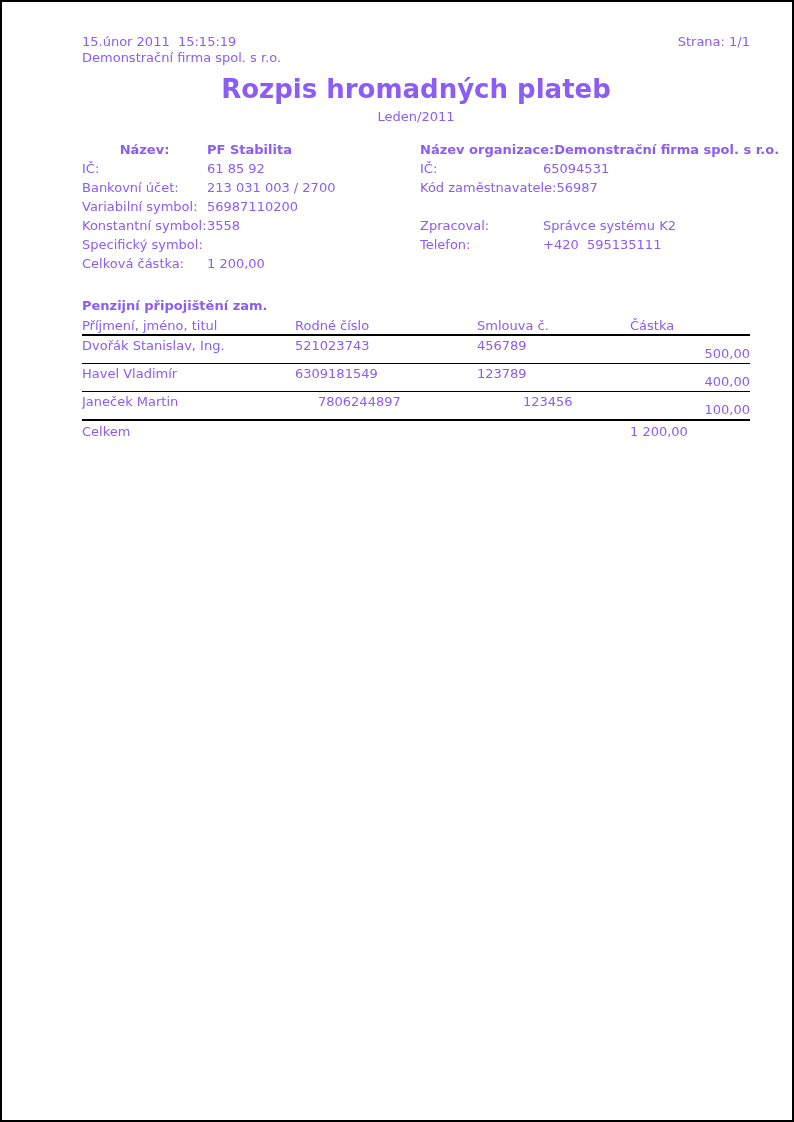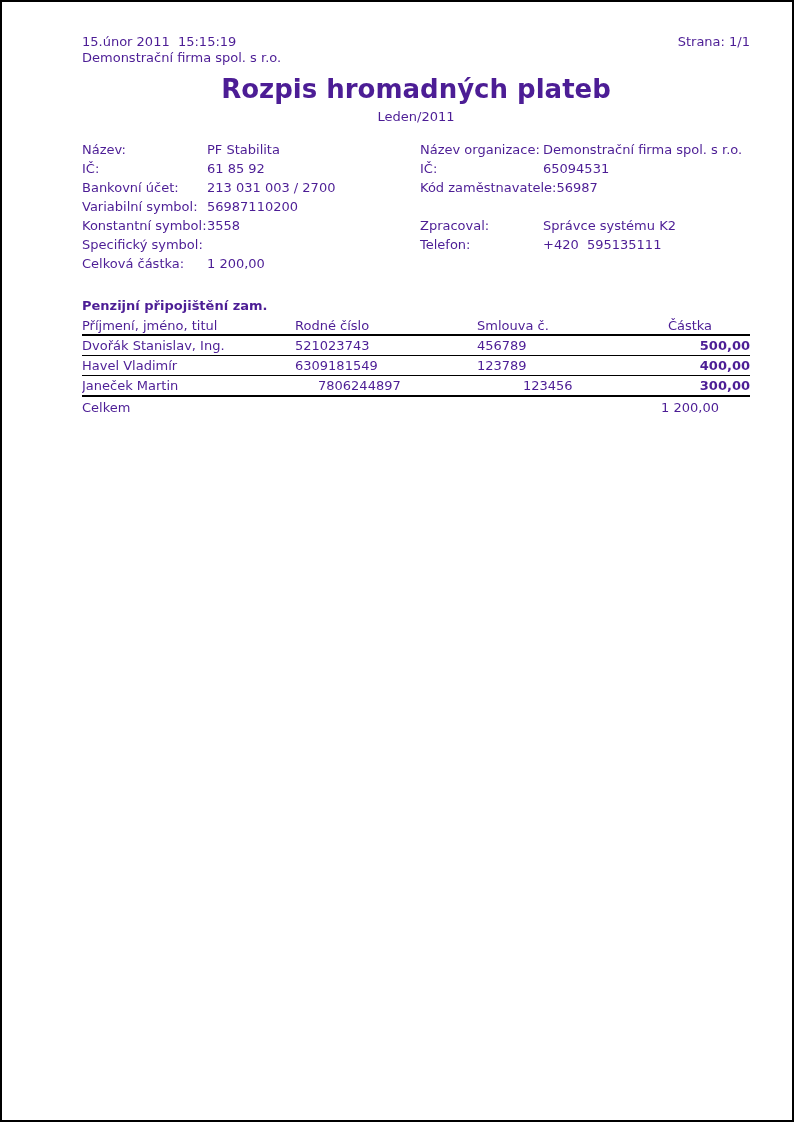--- a/index.html
+++ b/index.html
@@ -3,21 +3,21 @@
 <meta charset="utf-8">
 <style>
   html,body{margin:0;padding:0;background:#fff;}
   .page{
     position:relative;
     width:794px;height:1122px;
     box-sizing:border-box;
     border:2px solid #000;
     background:#fff;
     font-family:"DejaVu Sans","Liberation Sans",sans-serif;
-    font-size:13px;color:#4c1d95;
+    font-size:13px;color:#8b5cf6;
     overflow:hidden;
   }
   .content{padding:32px 42px 0 80px;}
   
   .top-header{display:flex;justify-content:space-between;align-items:flex-start;}
   .header-left div{line-height:16px;white-space:pre;}
   .header-right{line-height:16px;}
   
   .title{
     text-align:center;font-weight:bold;font-size:26px;line-height:30px;
@@ -26,31 +26,31 @@
   .subtitle{text-align:center;font-size:13px;line-height:16px;margin-top:5px;}
   
   .info-grid{display:flex;margin-top:15px;}
   .info-col{display:block;}
   .info-col.left{width:338px;flex:0 0 338px;}
   .info-col.right{flex:1;}
   .info-row{display:flex;height:19px;line-height:19px;}
   .info-row .lbl{flex:0 0 125px;white-space:pre;}
   .info-col.right .info-row .lbl{flex:0 0 123px;}
   .info-row .val{white-space:pre;}
-  .b{font-weight:normal;}
+  .b{font-weight:bold;text-align:center;}
   
   .section-title{font-weight:bold;margin-top:25px;line-height:16px;}
   .tbl{margin-top:4px;}
   .tr{display:grid;grid-template-columns:213px 182px 1fr 120px;}
   .tr .td{overflow:hidden;white-space:pre;}
   .tr.th{font-weight:normal;line-height:16px;border-bottom:2px solid #000;}
   .tr.data{line-height:18px;padding-top:1px;border-bottom:1px solid #000;}
   .tr.data.last{border-bottom:2px solid #000;gap:23px;}
-  .td.amount{text-align:right;font-weight:bold;}
-  .td.right{text-align:center;}
+  .td.amount{text-align:right;font-weight:normal;margin-top:8px;}
+  .td.right{text-align:left;}
   .tr.total{line-height:18px;padding-top:2px;}
 </style>
 </head>
 <body>
 
 <div class="page">
   <div class="content">
 
     <div class="top-header">
       <div class="header-left">
@@ -142,21 +142,21 @@
       <div class="tr data">
         <div class="td">Havel Vladimír</div>
         <div class="td">6309181549</div>
         <div class="td">123789</div>
         <div class="td amount">400,00</div>
       </div>
       <div class="tr data last">
         <div class="td">Janeček Martin</div>
         <div class="td">7806244897</div>
         <div class="td">123456</div>
-        <div class="td amount">300,00</div>
+        <div class="td amount">100,00</div>
       </div>
 
       <div class="tr total">
         <div class="td">Celkem</div>
         <div class="td"></div>
         <div class="td"></div>
         <div class="td right">1 200,00</div>
       </div>
     </div>
 

